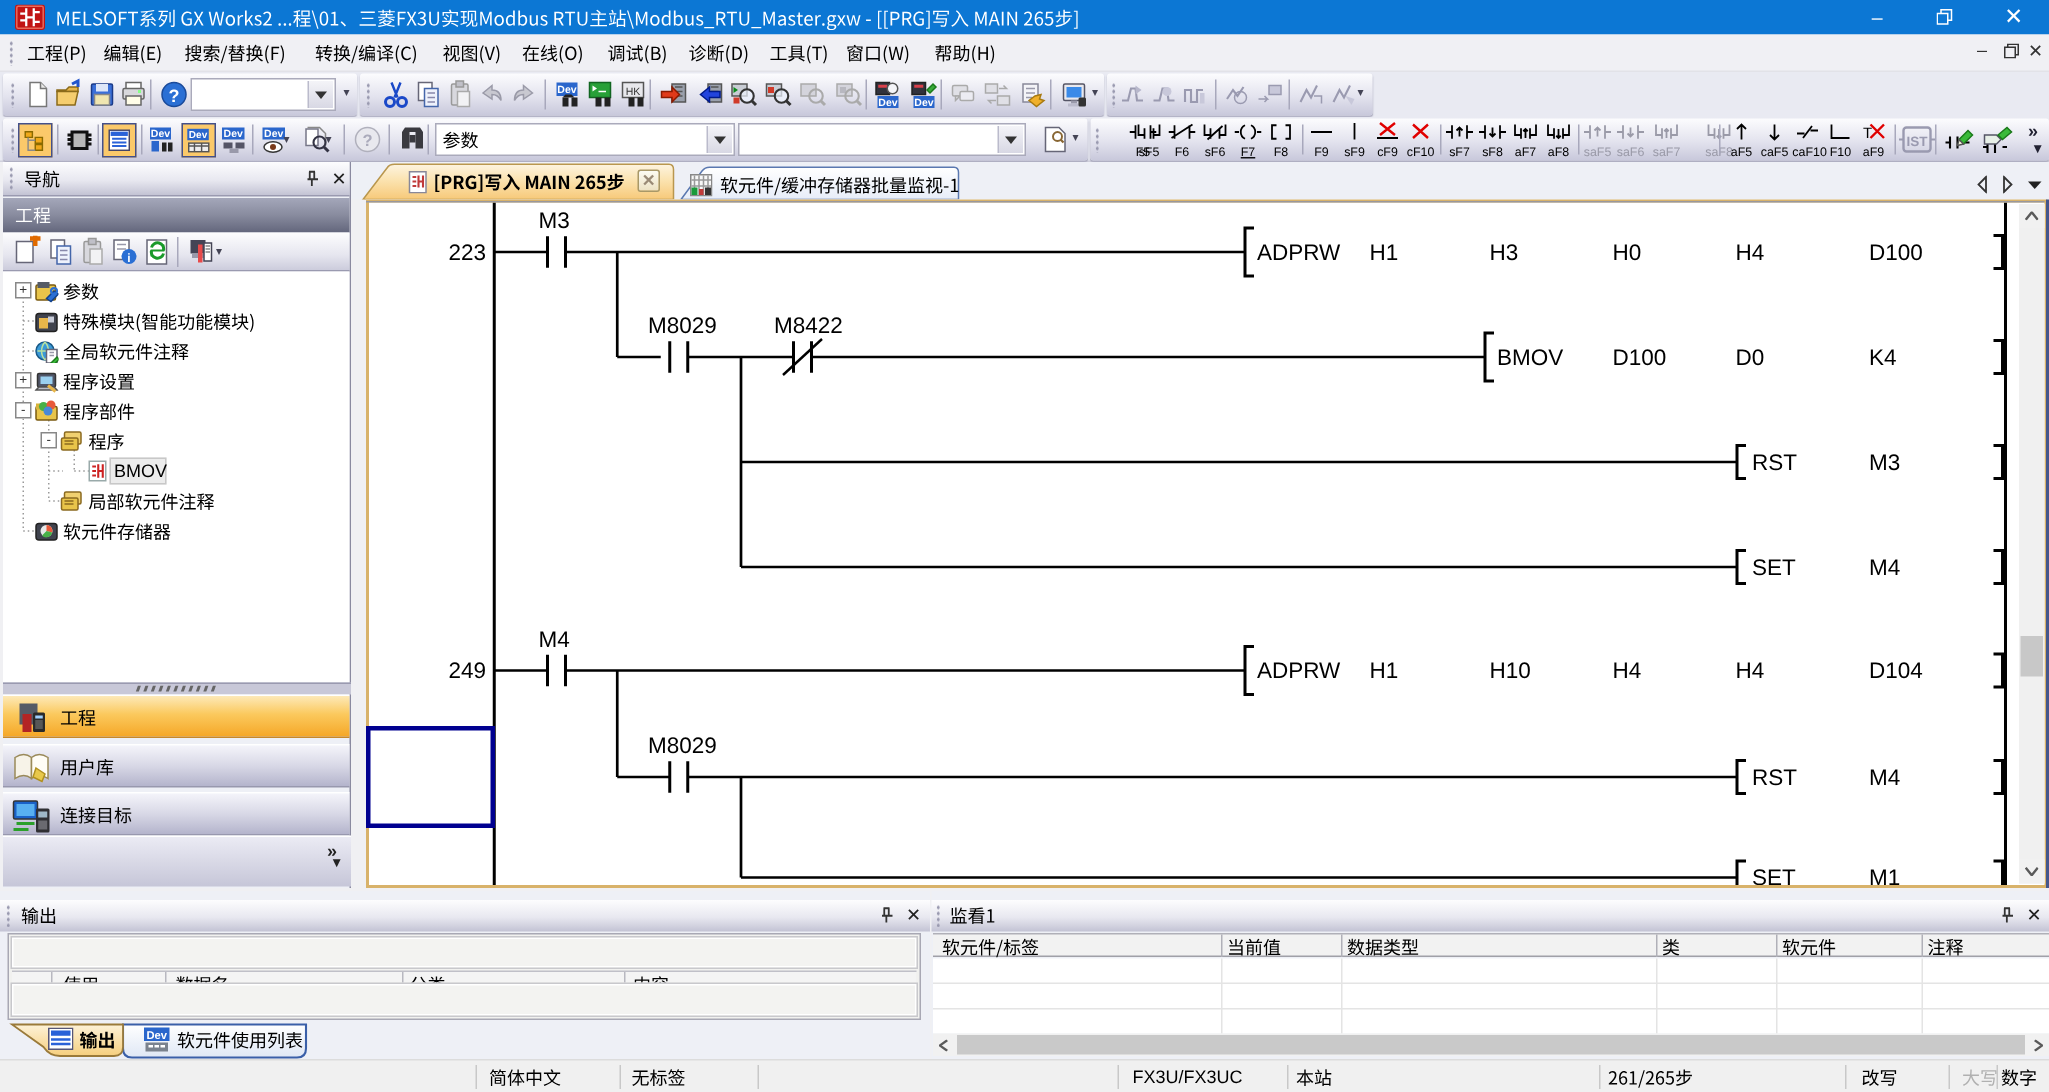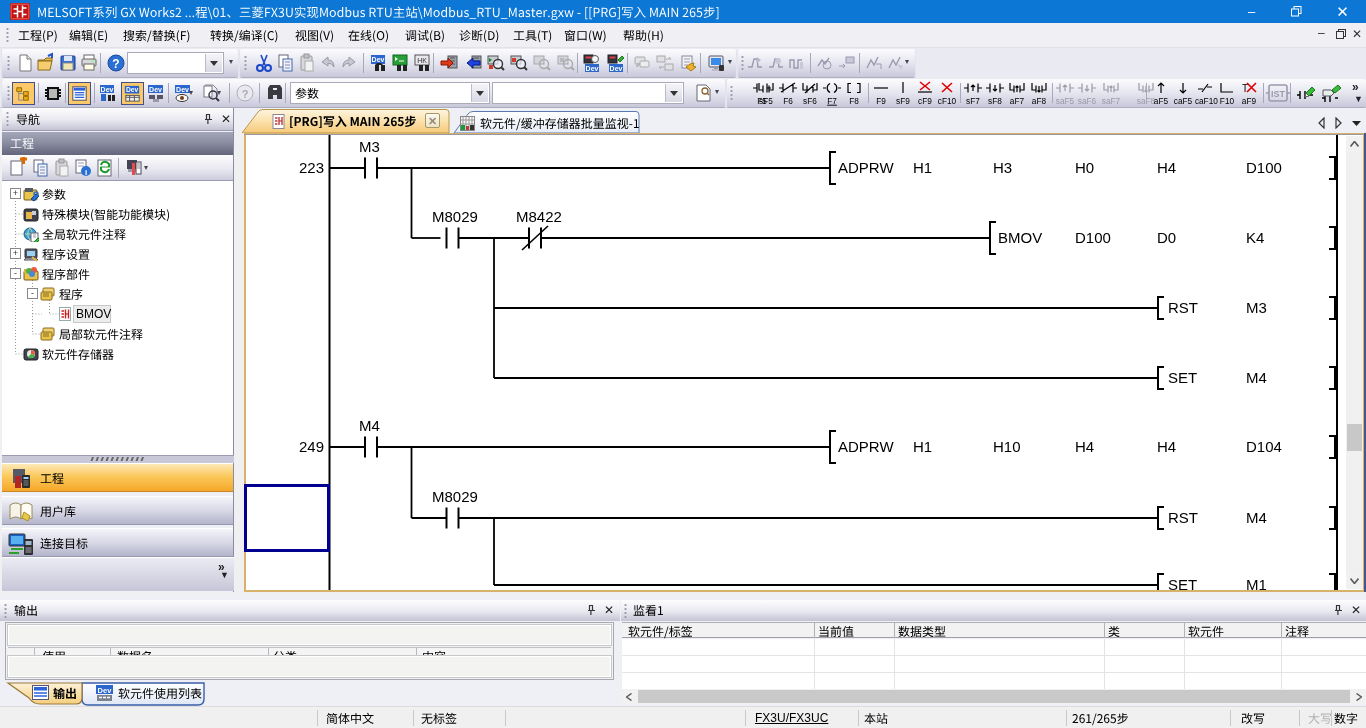--- a/index.html
+++ b/index.html
@@ -41,21 +41,21 @@
 .navbtn .t{position:absolute;left:38px;top:7px;}
 
 #tabbar{left:234px;top:108px;width:1132px;height:25px;background:#eef0f6;}
 #ladder{left:244px;top:133px;width:1121px;height:459px;background:#fff;border:2px solid #d8b26a;border-top:2px solid #d8b26a;}
 #lscroll{left:1346px;top:136px;width:17px;height:453px;background:#f0f0f0;}
 
 #outpanel{left:0;top:594px;width:620px;height:112px;background:#eef0f6;}
 #watchpanel{left:621px;top:594px;width:745px;height:112px;background:#eef0f6;}
 
 #statusbar{left:0;top:706px;width:1366px;height:22px;background:#f0f0f0;border-top:1px solid #dcdcdc;}
-.st{position:absolute;top:4px;font-size:12px;white-space:nowrap;text-decoration:underline;}
+.st{position:absolute;top:4px;font-size:12px;white-space:nowrap;}
 .ssep{position:absolute;top:3px;width:1px;height:16px;background:#c8c8c8;}
 </style></head>
 <body>
 
 <div class="abs" id="titlebar">
   <svg id="appicon" viewBox="0 0 20 17" width="20" height="17">
       <rect x="0" y="0" width="20" height="17" rx="2" fill="#c11414"></rect>
       <rect x="1.2" y="1.2" width="17.6" height="14.6" rx="1" fill="none" stroke="#e86a5a" stroke-width="1"></rect>
       <path d="M7.5 2.5v12M12.5 2.5v12M3.5 6h4M12.5 5h4M3.5 10.5h4M12.5 11.5h4M7.5 8.5h5" stroke="#fff" stroke-width="1.5" fill="none"></path>
     </svg>

